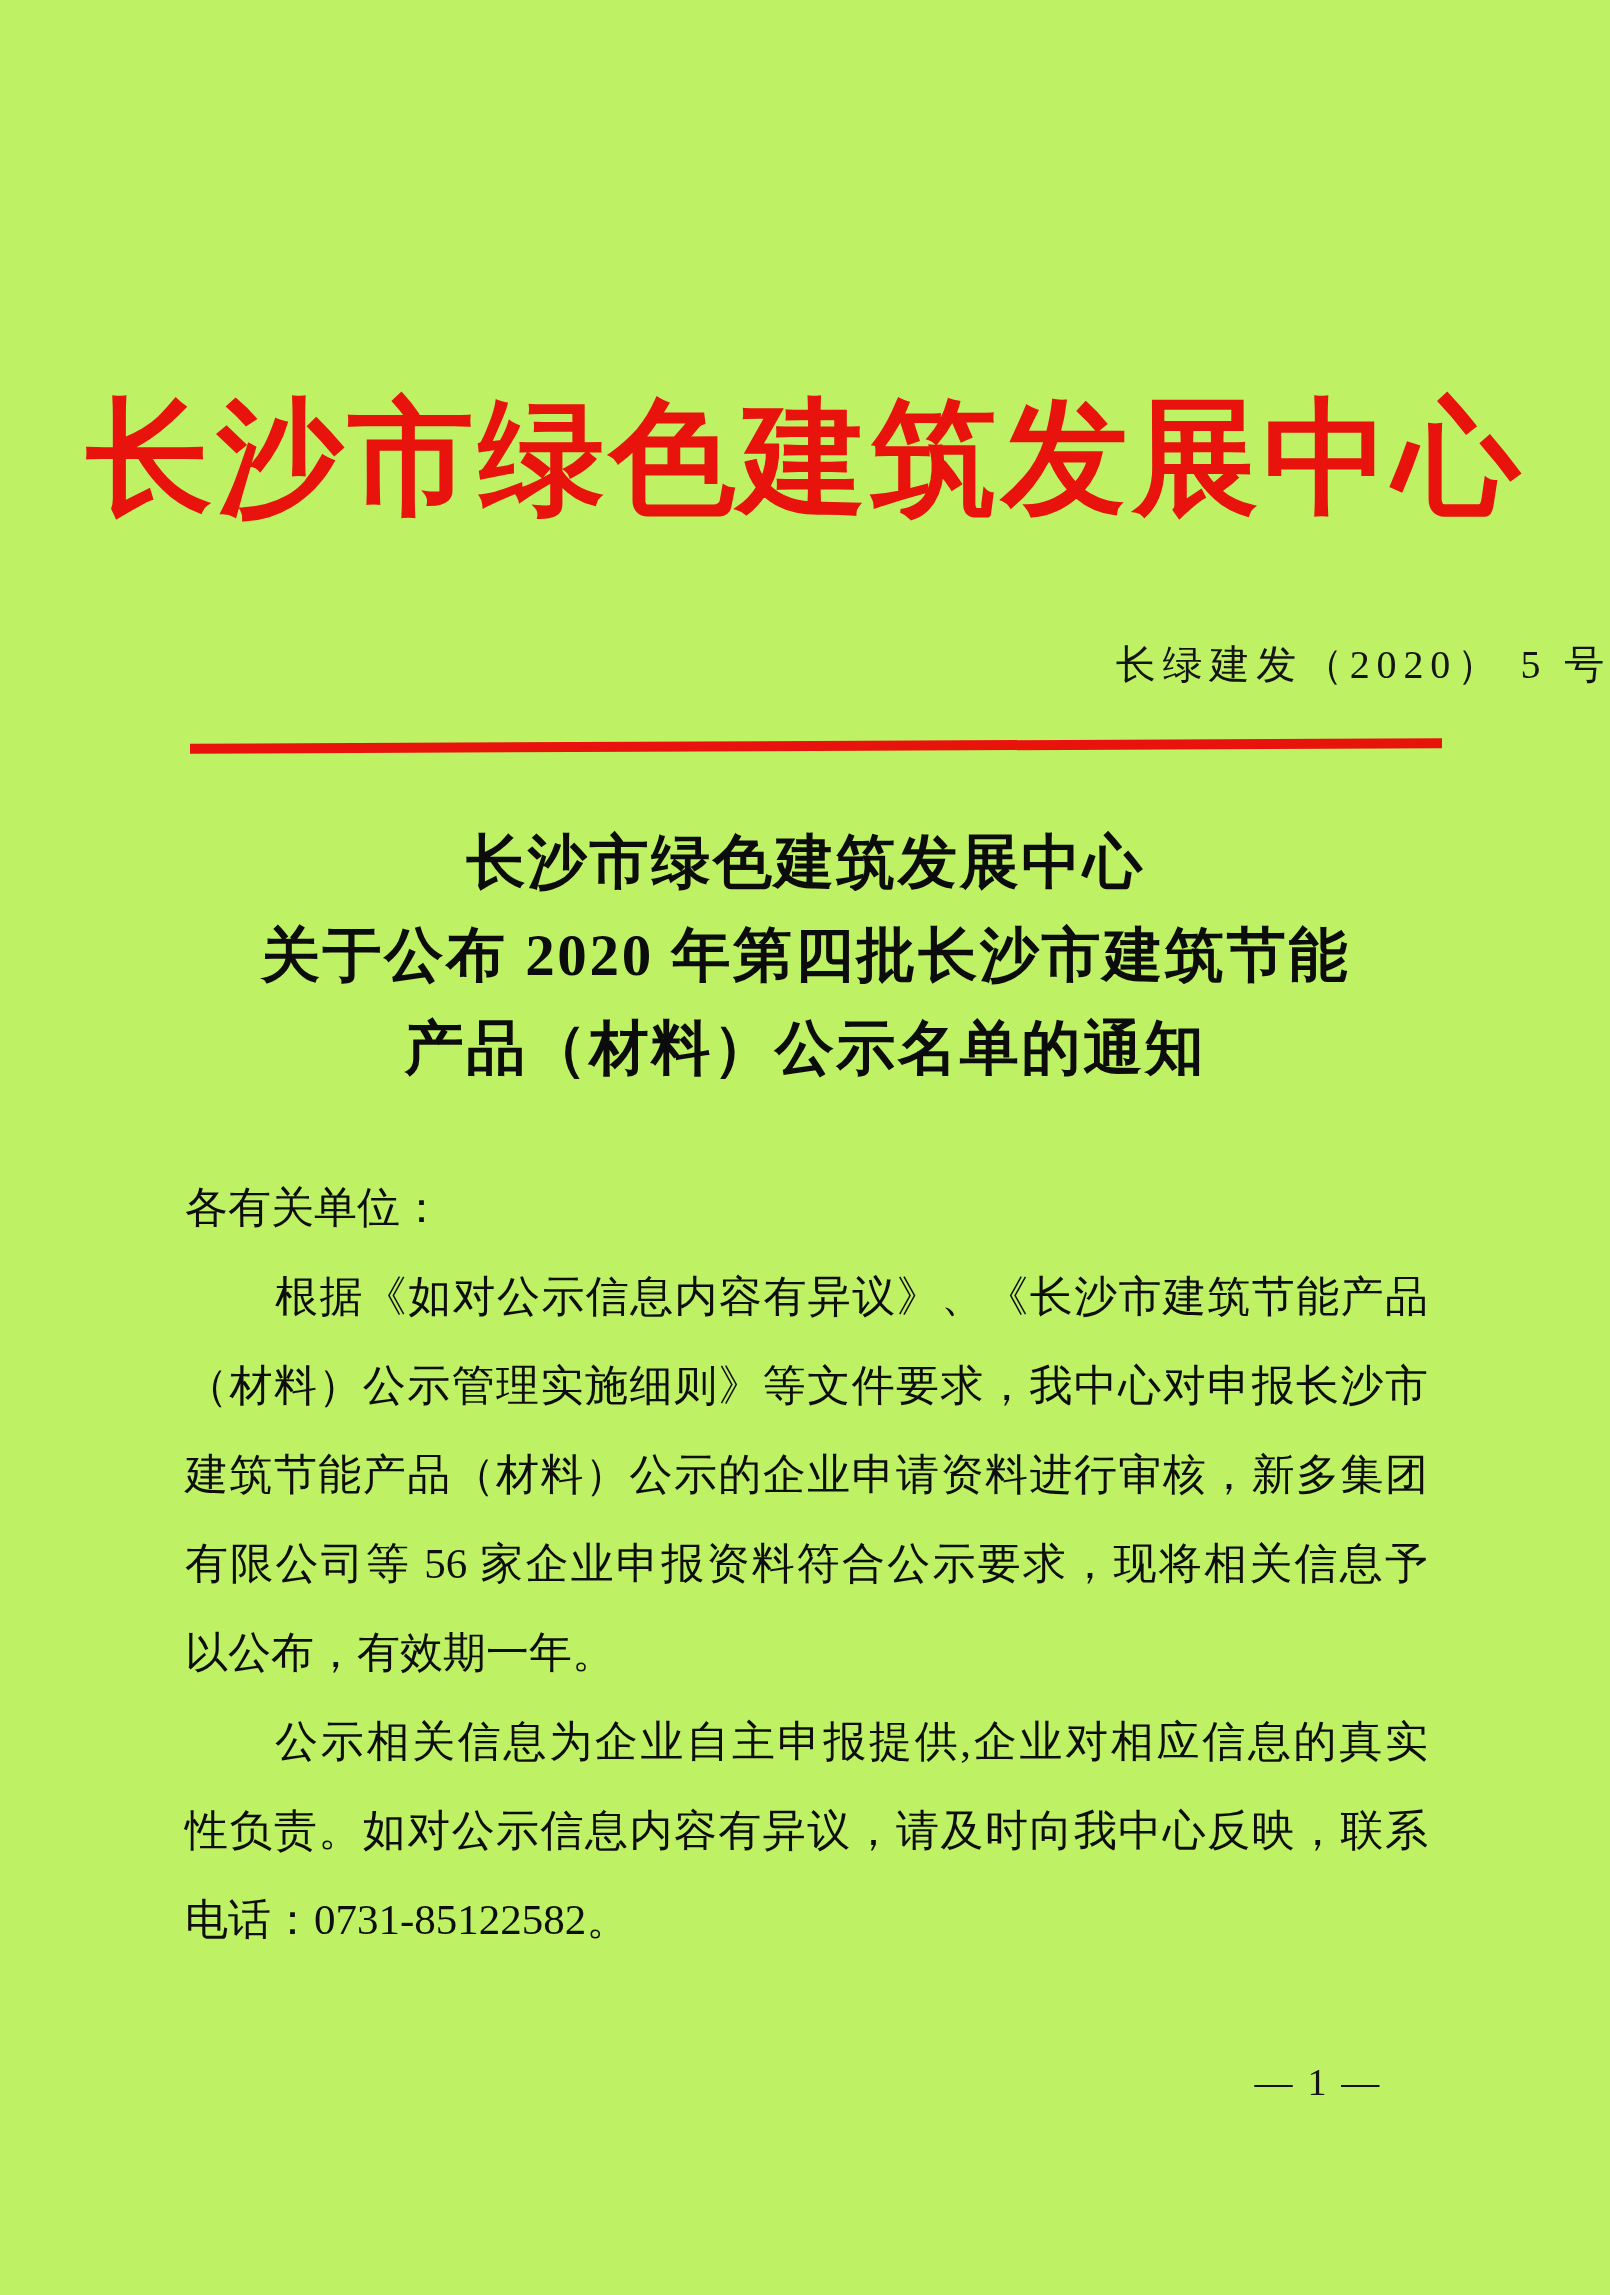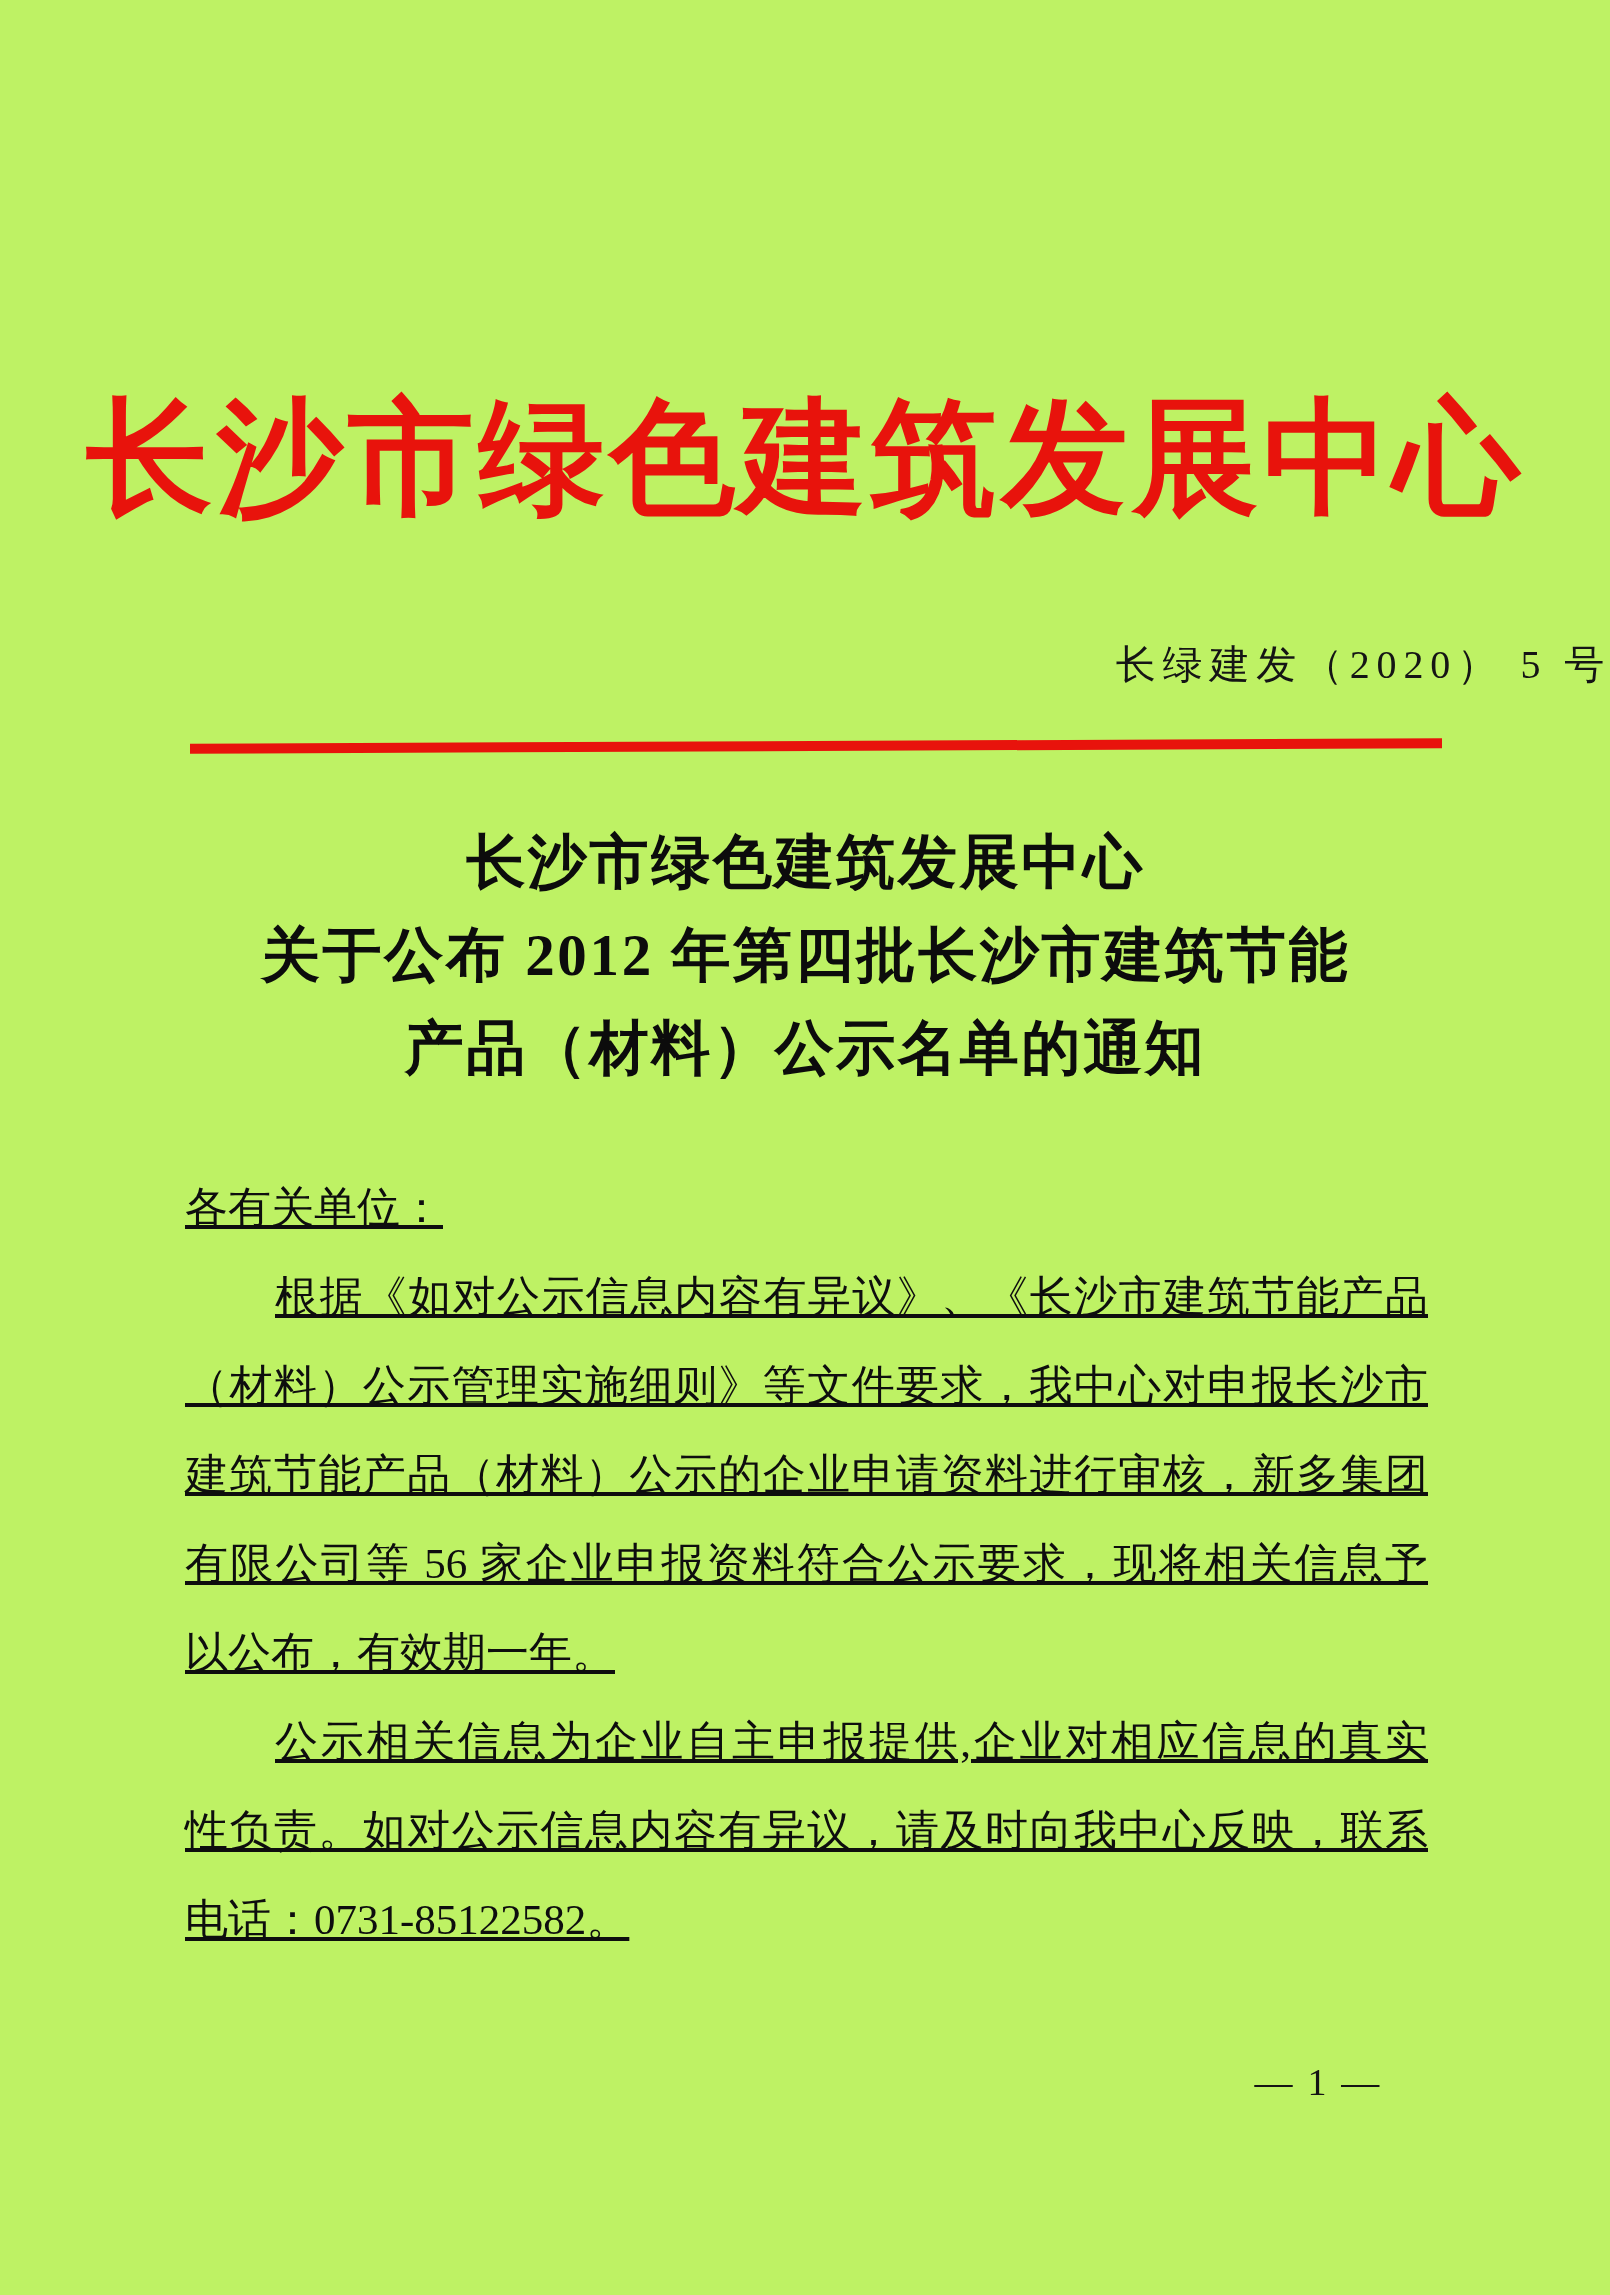--- a/index.html
+++ b/index.html
@@ -65,21 +65,20 @@
     top: 1163px;
     left: 185px;
     width: 1243px;
     font-size: 43px;
     color: #0e0e0e;
   }
   .line {
     height: 89px;
     line-height: 89px;
     white-space: nowrap;
-    text-decoration: underline;
   }
   .line.just {
     white-space: normal;
     text-align: justify;
     text-align-last: justify;
   }
   .line.indent { padding-left: 90px; }
   .page-number {
     position: absolute;
     top: 2058px;
@@ -97,21 +96,21 @@
 <div class="page">
 
   <div class="letterhead">长沙市绿色建筑发展中心</div>
 
   <div class="doc-number">长绿建发（2020） 5 号</div>
 
   <div class="red-rule"></div>
 
   <div class="doc-title">
     <div class="title-line">长沙市绿色建筑发展中心</div>
-    <div class="title-line">关于公布 2012 年第四批长沙市建筑节能</div>
+    <div class="title-line">关于公布 2020 年第四批长沙市建筑节能</div>
     <div class="title-line">产品（材料）公示名单的通知</div>
   </div>
 
   <div class="body-text">
     <div class="line">各有关单位：</div>
 
     <div class="line just indent">根据《如对公示信息内容有异议》、《长沙市建筑节能产品</div>
     <div class="line just">（材料）公示管理实施细则》等文件要求，我中心对申报长沙市</div>
     <div class="line just">建筑节能产品（材料）公示的企业申请资料进行审核，新多集团</div>
     <div class="line just">有限公司等 56 家企业申报资料符合公示要求，现将相关信息予</div>

